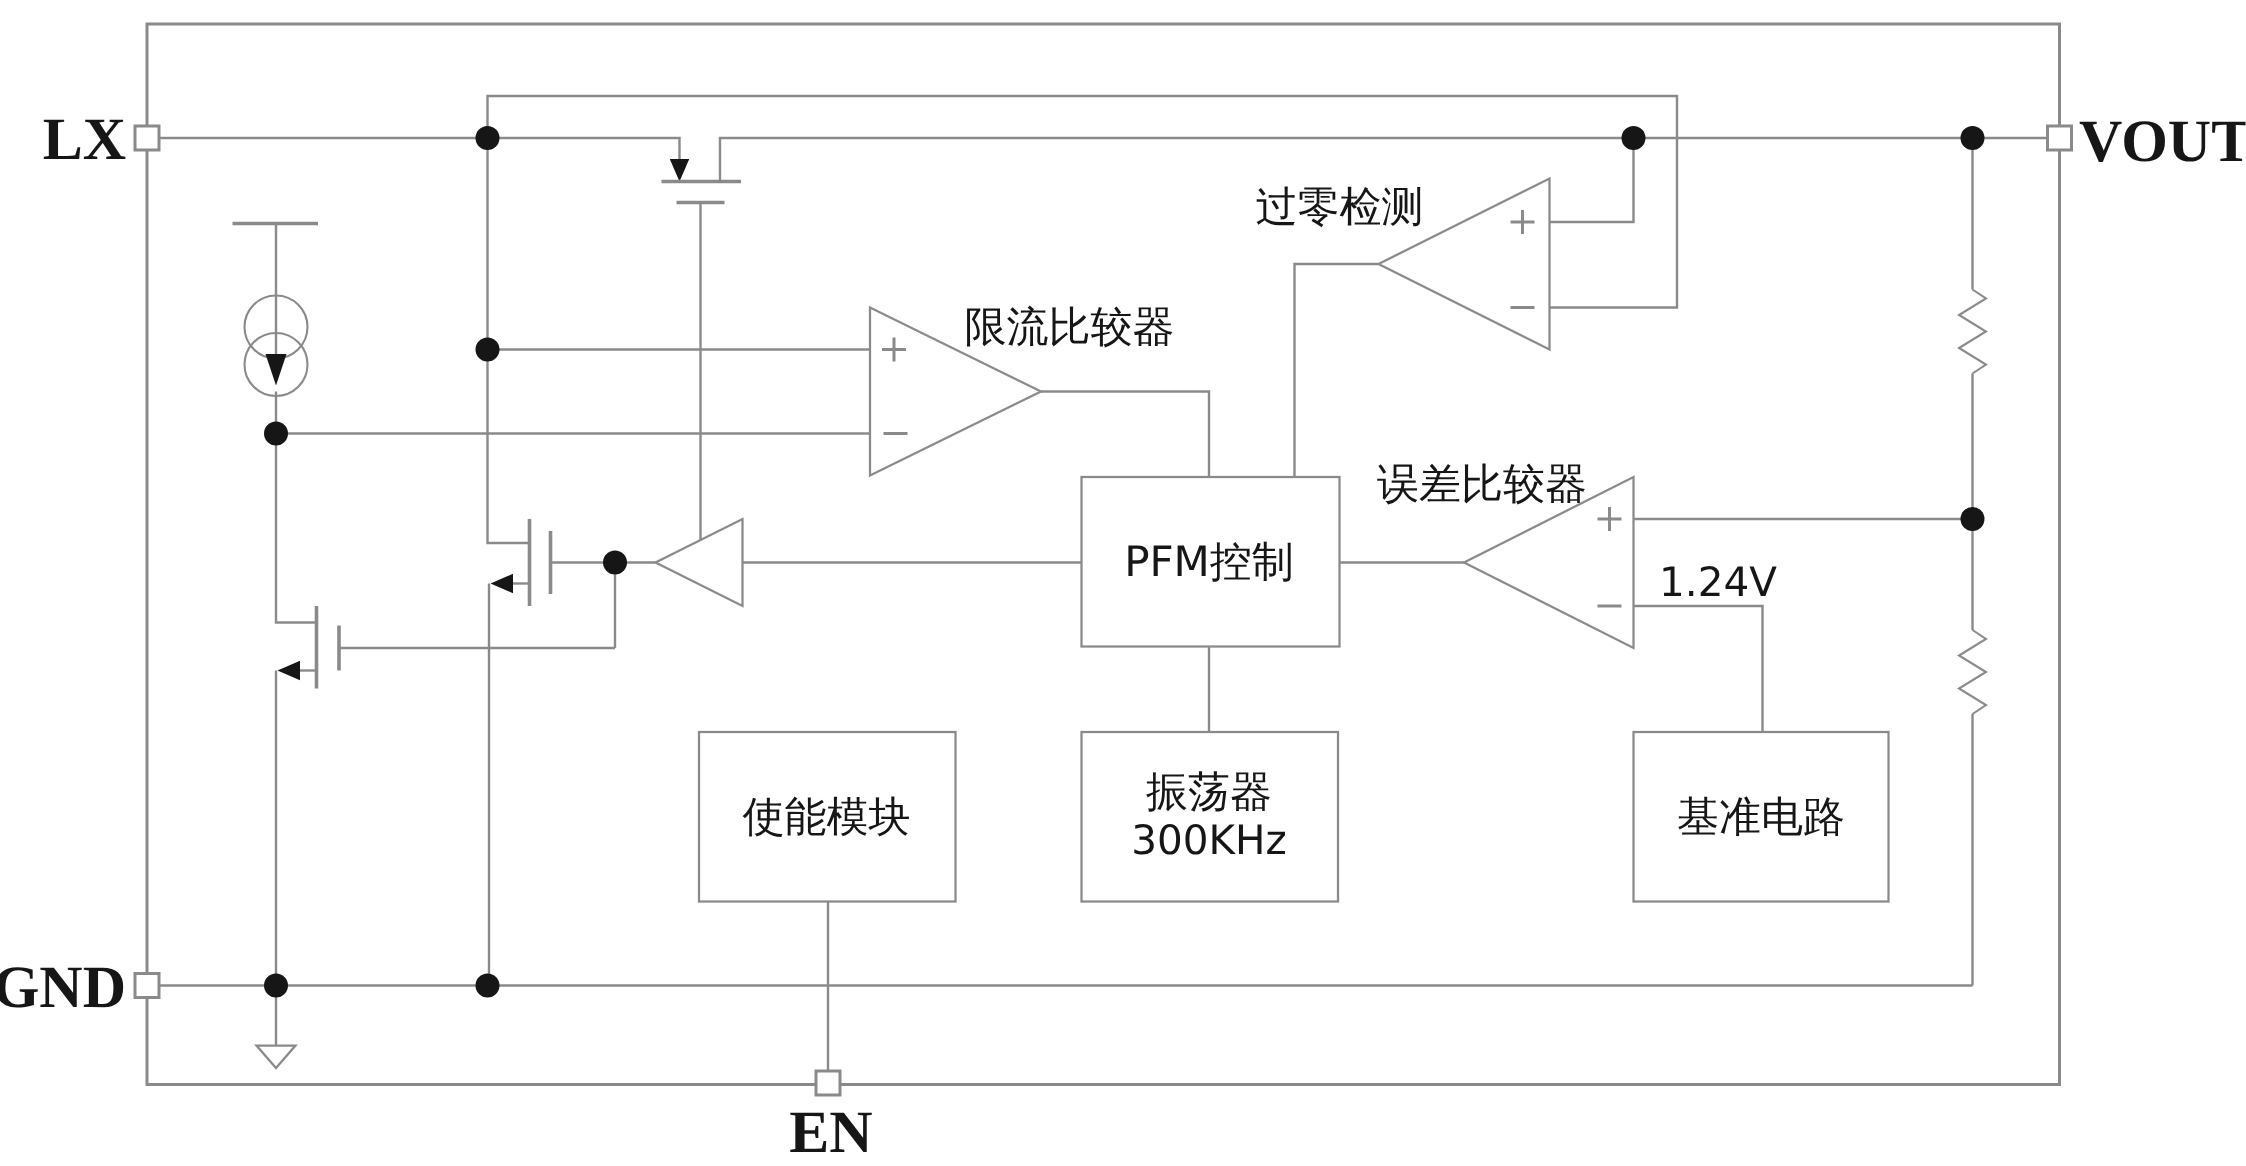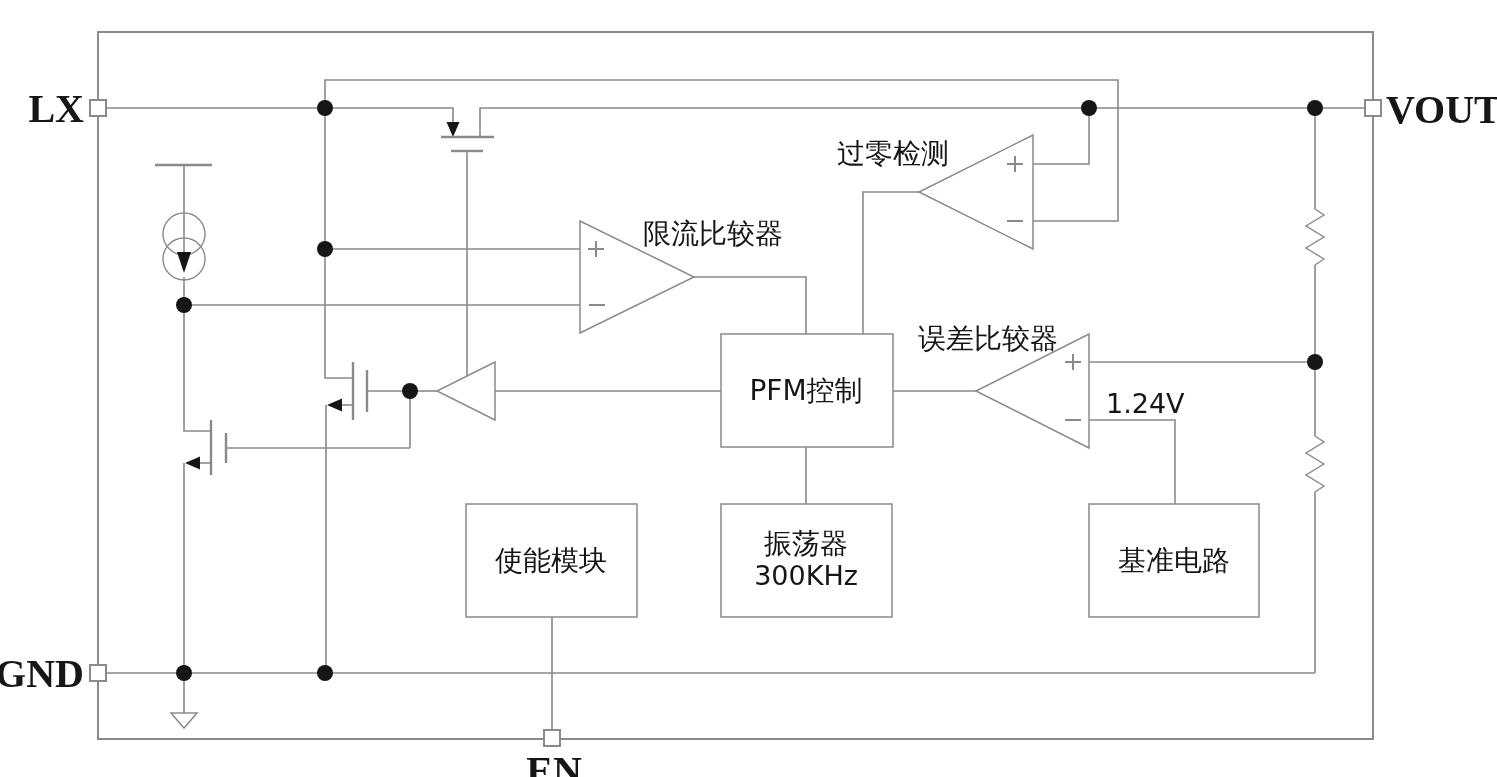--- a/index.html
+++ b/index.html
@@ -1,17 +1,17 @@
 <!DOCTYPE html>
 <html><head>
 <meta charset="utf-8">
 <style>
   html,body{margin:0;padding:0;background:#ffffff;}
   body{width:1497px;height:777px;position:relative;font-family:"DejaVu Sans",sans-serif;}
-  .canvas{position:absolute;left:0;top:16px;width:1497px;height:551px;}
+  .canvas{position:absolute;left:0;top:0;width:1497px;height:551px;}
   svg{display:block;}
   .wire{stroke:#8a8a8a;stroke-width:1.6;fill:none;}
   .bar{stroke:#8a8a8a;stroke-width:2.4;fill:none;}
   .sym{stroke:#8a8a8a;stroke-width:1.5;fill:#ffffff;}
   .open{stroke:#8a8a8a;stroke-width:1.4;fill:none;}
   .blk{stroke:#8a8a8a;stroke-width:1.5;fill:#ffffff;}
   .border{stroke:#8a8a8a;stroke-width:2;fill:none;}
   .pin{stroke:#8a8a8a;stroke-width:2;fill:#ffffff;}
   .dot{fill:#161616;stroke:none;}
   .ink{fill:#161616;stroke:none;}

